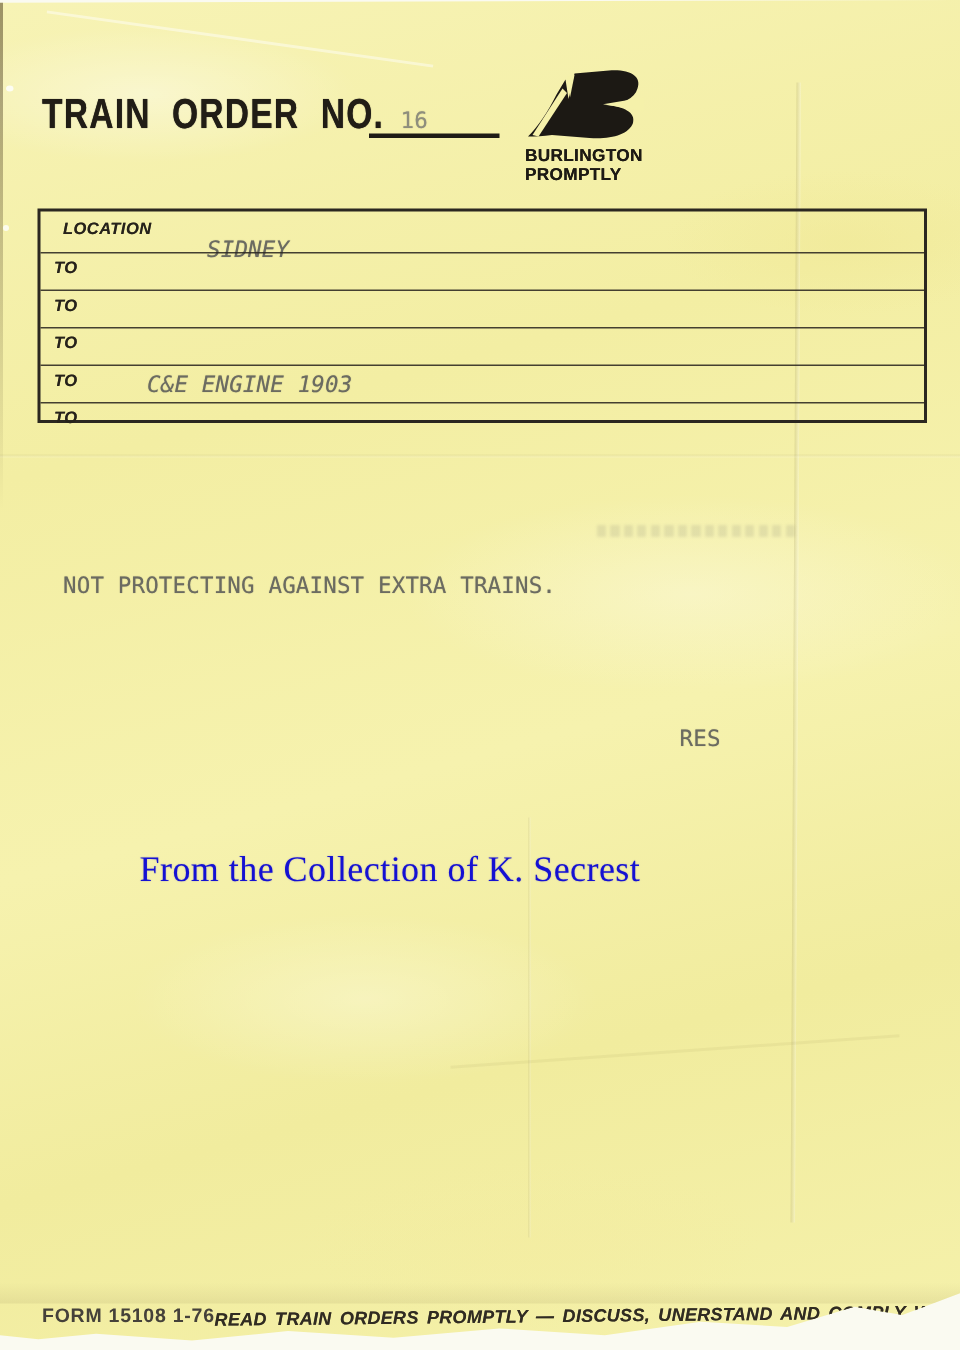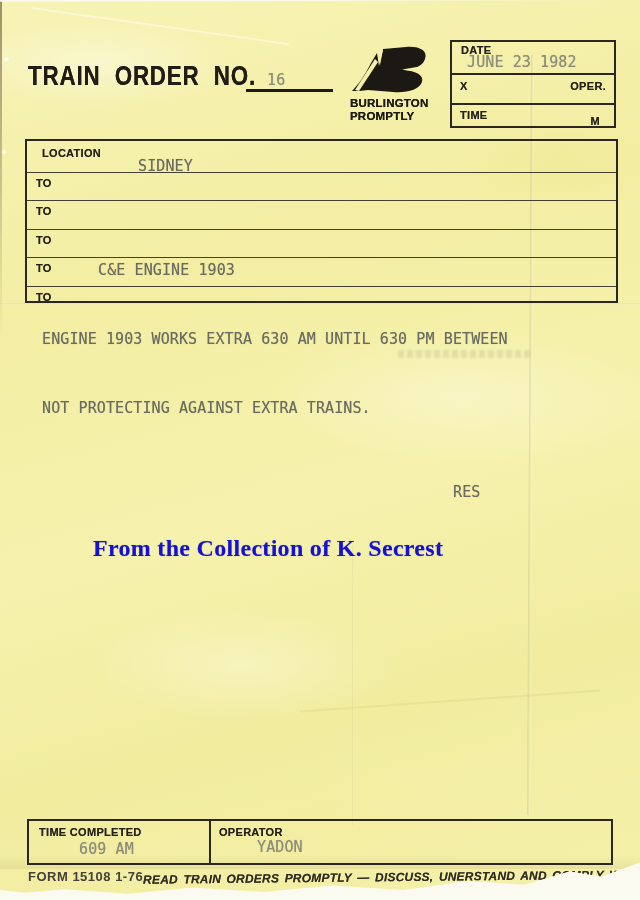--- a/index.html
+++ b/index.html
@@ -39,40 +39,40 @@
     white-space:nowrap;
   }
   .order-line{left:246px;top:89px;width:87px;height:3px;background:#1e1b15;}
   .order-no{left:267px;top:71px;text-align:right;}
   .logo-block{left:350px;top:46px;width:84px;}
   .logo-text{font-size:11.5px;line-height:12.5px;letter-spacing:0.2px;color:#1d1a14;font-weight:bold;text-shadow:0 0 0.4px #1d1a14;}
   
   .datebox{left:450px;top:40px;width:166px;height:88px;border:2px solid #2b2720;box-sizing:border-box;}
   .datebox .rule{position:absolute;left:0;width:100%;height:2px;background:#2b2720;}
   
-  .addr{left:25px;top:139px;width:593px;height:164px;border:2px solid #2b2720;box-sizing:border-box;display:flex;flex-direction:column;}
+  .addr{left:25px;top:139px;width:593px;height:143px;border:2px solid #2b2720;box-sizing:border-box;display:flex;flex-direction:column;font-style:italic;}
   .addr .row{position:relative;flex:1;}
   .addr .row + .row{border-top:1.8px solid rgba(43,39,32,0.88);margin-top:13px;}
   .addr .row:first-child{flex:1.22;}
   .addr .row .rl{position:absolute;left:9px;top:4px;}
   .addr .row:first-child .rl{left:15px;top:6px;}
   .addr .row .rv{position:absolute;left:71px;top:3px;}
   .addr .row:first-child .rv{left:111px;top:6px;margin-top:10px;}
   
   .fbox{left:27px;top:819px;width:586px;height:46px;border:2px solid #2b2720;box-sizing:border-box;}
   .fbox .divider{position:absolute;left:180px;top:0;width:2px;height:100%;background:#2b2720;}
   .slogan{
     left:143px;top:870px;font-size:12px;font-weight:bold;font-style:italic;
     color:#302b22;letter-spacing:0.2px;word-spacing:2px;transform:rotate(-0.6deg);
     white-space:nowrap;text-shadow:0 0 0.4px rgba(48,43,34,0.7);
   }
   .formno{left:28px;top:869px;font-size:13px;color:#45413a;letter-spacing:0.5px;font-weight:bold;}
   .watermark{
-    left:93px;top:535px;
-    font-family:"Liberation Serif",serif;font-weight:bold;
+    left:93px;top:567px;
+    font-family:"Liberation Serif",serif;font-weight:normal;
     font-size:24px;letter-spacing:0.3px;white-space:nowrap;
     text-shadow:0 0 1px rgba(21,17,210,0.35);
   }
   
   .crease-v1{left:529px;top:55px;width:3px;height:760px;background:linear-gradient(to right,rgba(150,140,80,0.22),rgba(255,255,255,0.28));transform:rotate(0.3deg);}
   .crease-v2{left:352px;top:545px;width:2px;height:280px;background:linear-gradient(to right,rgba(150,140,80,0.14),rgba(255,255,255,0.18));}
   .crease-h1{left:0;top:303px;width:640px;height:2px;background:linear-gradient(to bottom,rgba(160,150,90,0.14),rgba(255,255,255,0.18));}
   .crease-d1{left:30px;top:25px;width:260px;height:2px;background:rgba(255,255,255,0.45);transform:rotate(8deg);}
   .crease-d2{left:300px;top:700px;width:300px;height:2px;background:rgba(160,150,90,0.1);transform:rotate(-4deg);}
   .left-edge{left:0;top:0;width:2px;height:340px;background:linear-gradient(to bottom,rgba(80,65,35,0.55),rgba(80,65,35,0));}
@@ -109,30 +109,20 @@
     <svg width="80" height="47" viewBox="0 0 80 47">
       <path d="M2,45 C9,38 15,29 21,17 L27,7 L29,20 L33,3 L56,1 C70,0 78,5 75,13 C73,20 65,23 54,24 C66,25 74,29 72,36 C69,44 57,47 43,46 L18,44 C12,45 7,45 2,45 Z" fill="#1c1914"></path>
       <path d="M5,44 L25,13 L28,16 L9,45 Z" fill="#f5f1aa"></path>
       <path d="M79,19 L52,23.5 L79,28 Z" fill="#f5f1aa"></path>
       <path d="M28,5 L30,19 L33,4 Z" fill="#f5f1aa"></path>
     </svg>
     <div class="logo-text">BURLINGTON</div>
     <div class="logo-text">PROMPTLY</div>
   </div>
 
-  <div class="abs datebox">
-    <div class="rule" style="top:31px"></div>
-    <div class="rule" style="top:61px"></div>
-    <div class="abs printed lbl" style="left:9px;top:2px">DATE</div>
-    <div class="abs typed faded" style="left:15px;top:11px">JUNE 23 1982</div>
-    <div class="abs printed lbl" style="left:8px;top:38px">X</div>
-    <div class="abs printed lbl" style="right:8px;top:38px">OPER.</div>
-    <div class="abs printed lbl" style="left:8px;top:67px">TIME</div>
-    <div class="abs printed lbl" style="right:14px;top:73px">M</div>
-  </div>
 
   <div class="abs addr">
     <div class="row">
       <span class="rl printed lbl">LOCATION</span>
       <span class="rv typed">SIDNEY</span>
     </div>
     <div class="row">
       <span class="rl printed lbl">TO</span>
       <span class="rv typed"></span>
     </div>
@@ -146,30 +136,22 @@
     <div class="row">
       <span class="rl printed lbl">TO</span>
       <span class="rv typed">C&amp;E ENGINE 1903</span>
     </div>
     <div class="row">
       <span class="rl printed lbl">TO</span>
       <span class="rv typed"></span>
     </div>
   </div>
 
-  <div class="abs typed" style="left:42px;top:330px">ENGINE 1903 WORKS EXTRA 630 AM UNTIL 630 PM BETWEEN</div>
-  <div class="abs typed" style="left:42px;top:399px">NOT PROTECTING AGAINST EXTRA TRAINS.</div>
+  <div class="abs typed" style="left:42px;top:381px">NOT PROTECTING AGAINST EXTRA TRAINS.</div>
   <div class="abs typed" style="left:453px;top:483px">RES</div>
 
   <div class="abs watermark" style="color:#1511d2">From the Collection of K. Secrest</div>
 
-  <div class="abs fbox">
-    <div class="divider"></div>
-    <div class="abs printed lbl" style="left:10px;top:5px">TIME COMPLETED</div>
-    <div class="abs typed faded" style="left:50px;top:19px">609 AM</div>
-    <div class="abs printed lbl" style="left:190px;top:5px">OPERATOR</div>
-    <div class="abs typed faded" style="left:228px;top:17px">YADON</div>
-  </div>
 
   <div class="abs formno">FORM 15108 1-76</div>
   <div class="abs slogan">READ TRAIN ORDERS PROMPTLY — DISCUSS, UNERSTAND AND COMPLY WITH THEM</div>
 
 </div>
 
 </body></html>

